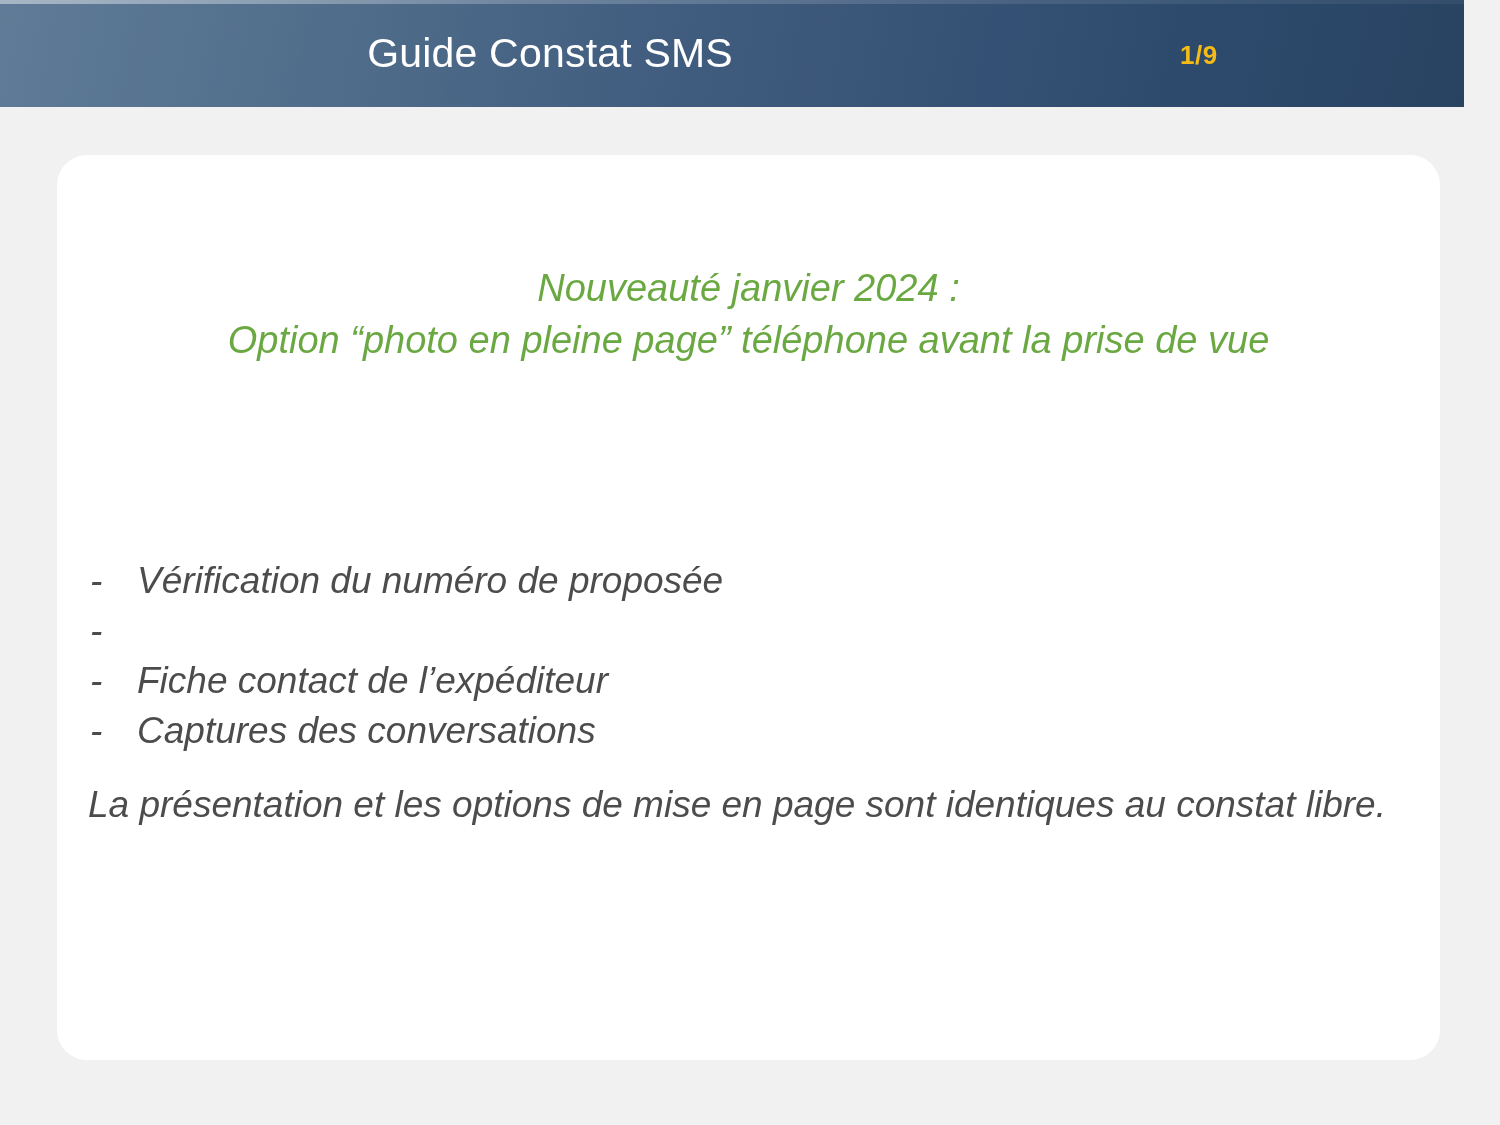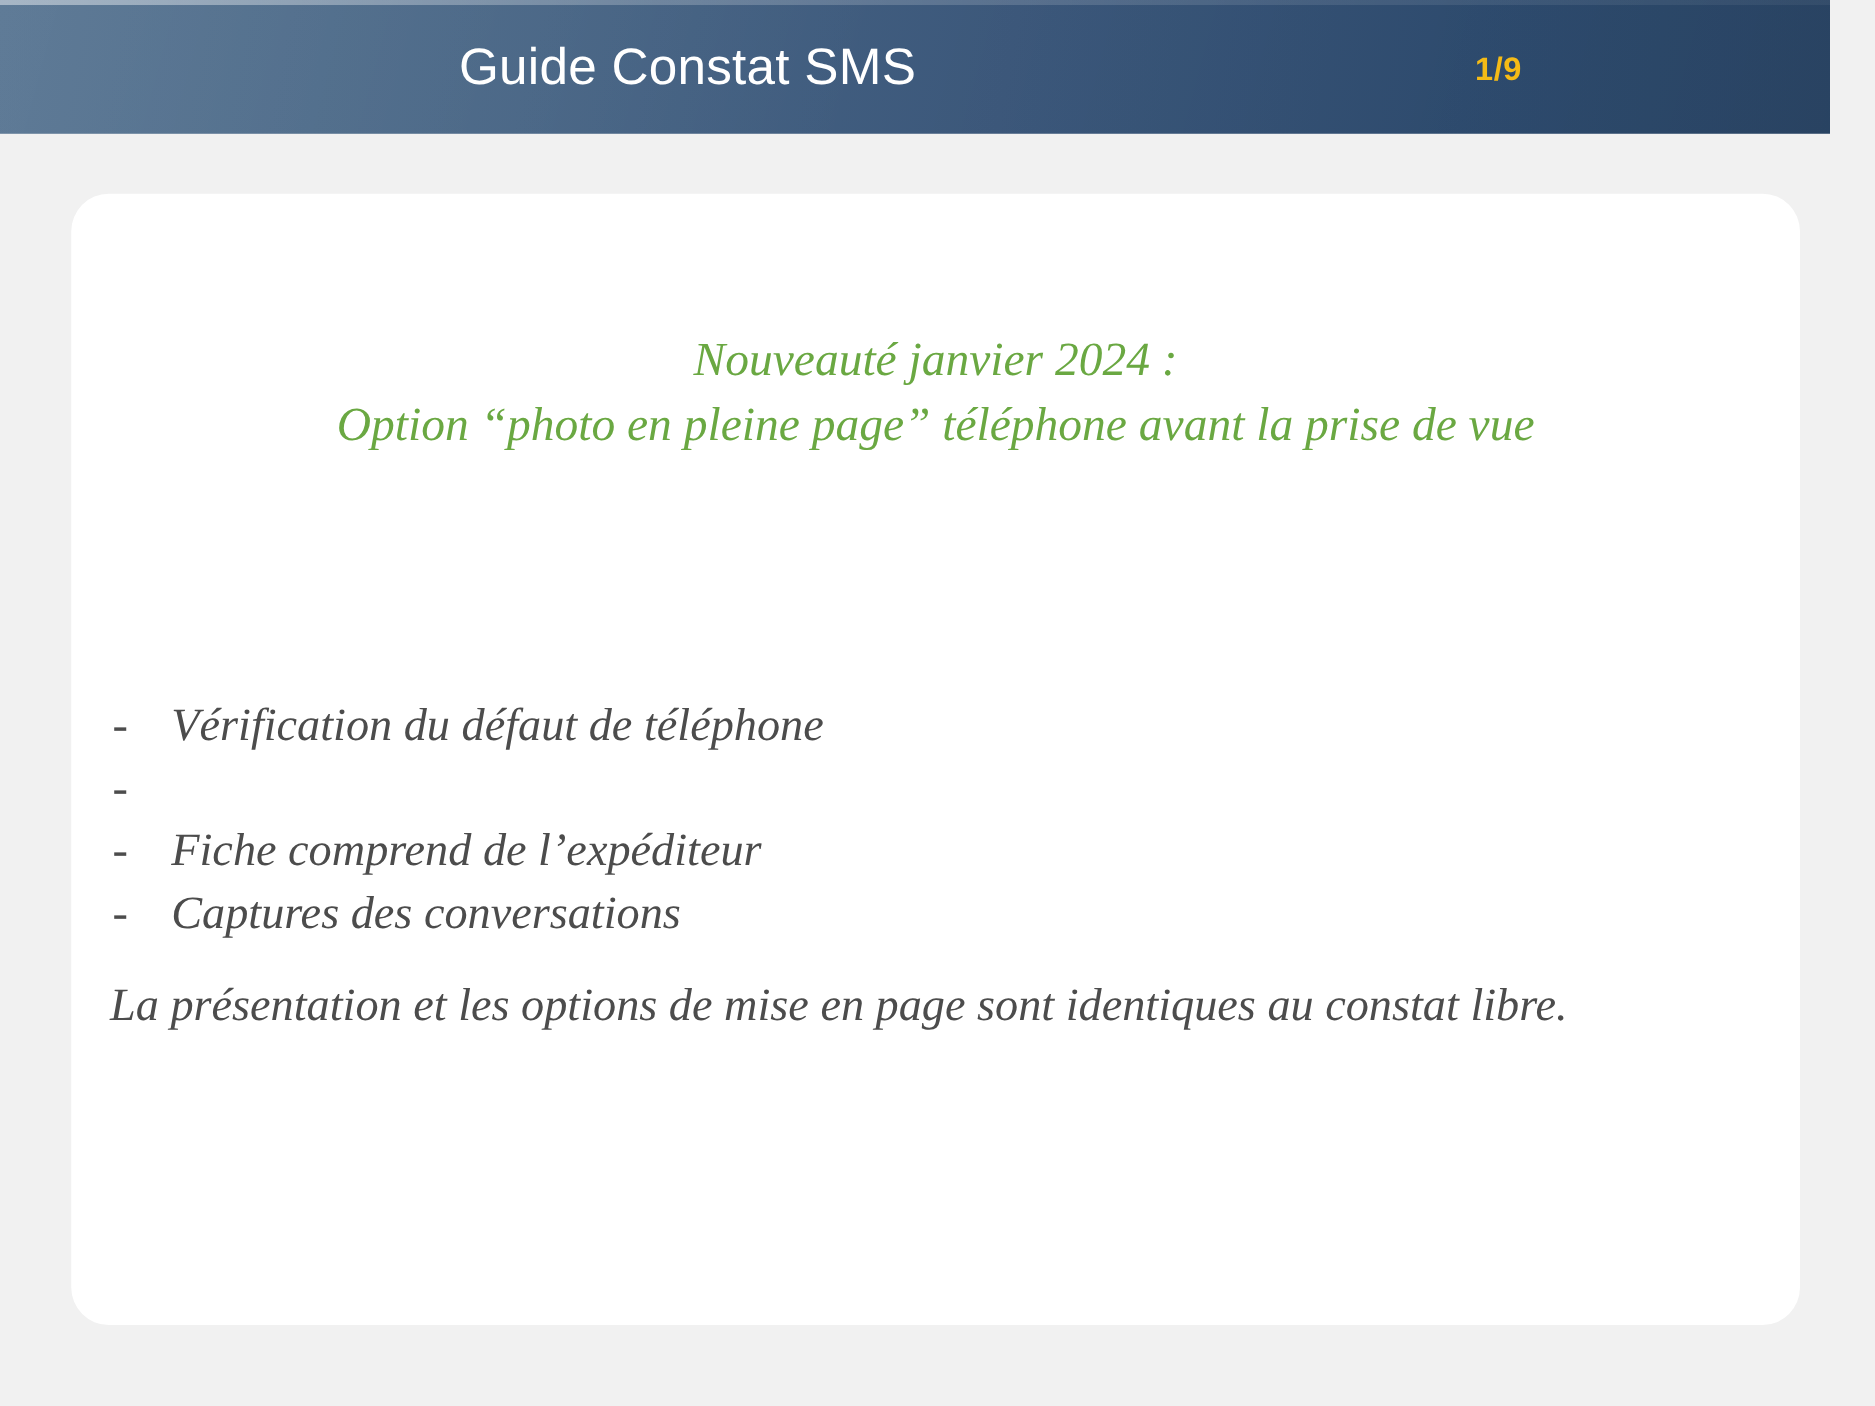--- a/index.html
+++ b/index.html
@@ -74,21 +74,20 @@
   
   .slide-card {
     position: absolute;
     left: 57px;
     top: 155px;
     width: 1383px;
     height: 905px;
     background: #ffffff;
     border-radius: 30px;
     box-sizing: border-box;
-    font-family: Liberation Serif, serif;
   }
 
   
   .highlight-heading {
     position: absolute;
     left: 0;
     top: 107px;
     width: 100%;
     text-align: center;
     color: #6aa842;
@@ -161,28 +160,28 @@
     <span class="hl-line">Nouveauté janvier 2024 :</span>
     <span class="hl-line">Option “photo en pleine page” téléphone avant la prise de vue</span>
   </div>
 
   <div class="body-block">
 
 
     <ul class="section-list">
       <li>
         <span class="dash">-</span>
-        <span>Vérification du défaut de téléphone</span>
+        <span>Vérification du numéro de proposée</span>
       </li>
       <li>
         <span class="dash">-</span>
       </li>
       <li>
         <span class="dash">-</span>
-        <span>Fiche comprend de l’expéditeur</span>
+        <span>Fiche contact de l’expéditeur</span>
       </li>
       <li>
         <span class="dash">-</span>
         <span>Captures des conversations</span>
       </li>
     </ul>
 
     <span class="closing-line">La présentation et les options de mise en page sont identiques au constat libre.</span>
   </div>
 

